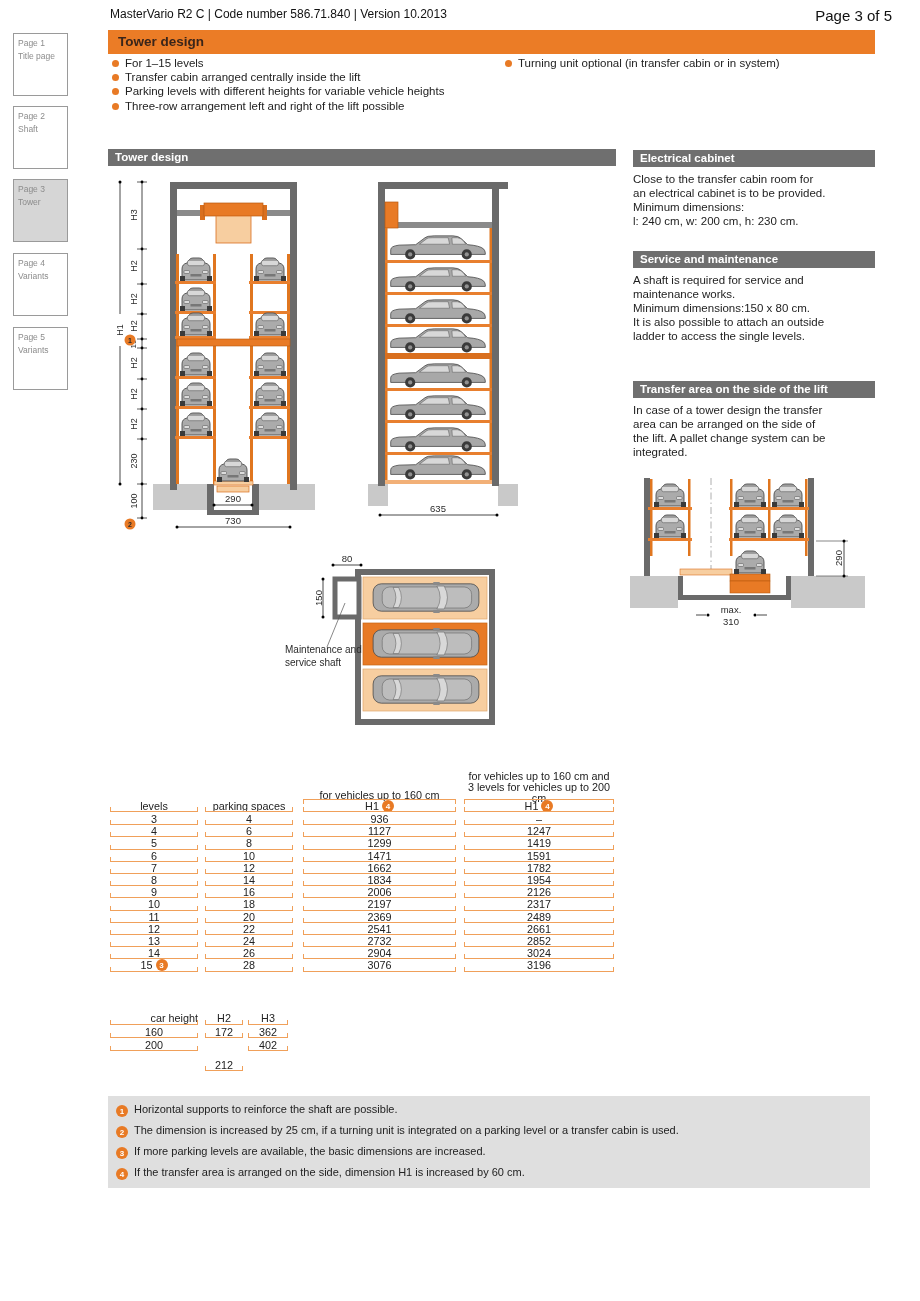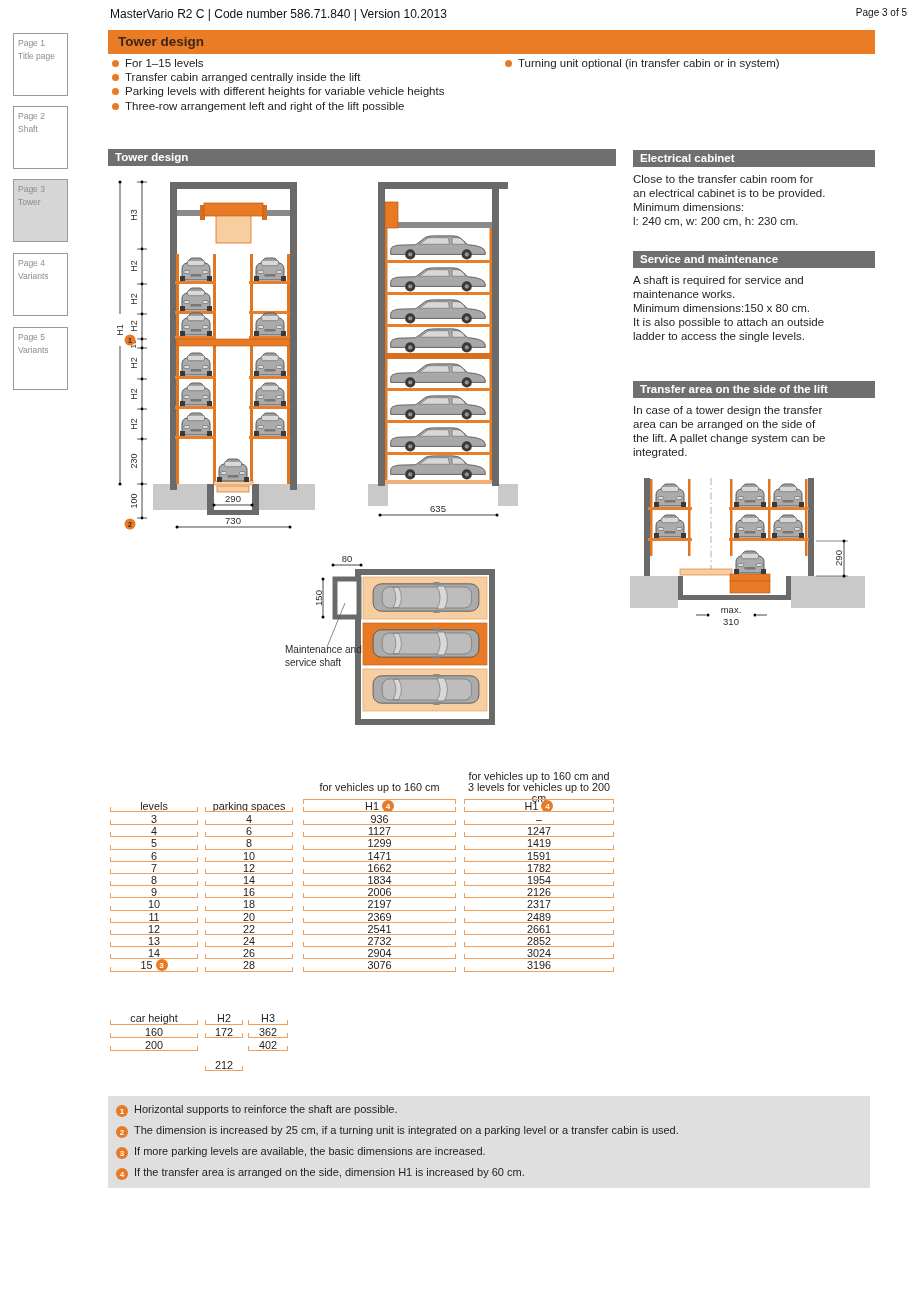--- a/index.html
+++ b/index.html
@@ -6,21 +6,21 @@
     --orange:#E87A25; --orange-dark:#D96F1E; --orange-light:#F7CEA0; --orange-pale:#FAD9B6;
     --tbl:#F0A05A; --bar:#6F6F6F; --wall:#6A6A6A; --ground:#C9C9C9; --fnbg:#DFDFDF;
     --ink:#222; --carbody:#ABABAB; --carline:#4D4D4D;
   }
   *{margin:0;padding:0;box-sizing:border-box;}
   html,body{background:#fff;}
   body{font-family:"Liberation Sans",sans-serif;color:var(--ink);}
   #canvas{position:relative;width:920px;height:1301px;background:#fff;overflow:hidden;}
 
   .hdr-left{position:absolute;left:110px;top:7px;font-size:12px;color:#111;}
-  .hdr-right{position:absolute;right:13px;top:7px;font-size:10px;color:#111;}
+  .hdr-right{position:absolute;right:28px;top:7px;font-size:15px;color:#111;}
 
   .thumb{position:absolute;left:13px;width:55px;height:63px;border:1px solid #9A9A9A;background:#fff;
          font-size:8.5px;color:#8C8C8C;padding:3px 4px;line-height:13px;}
   .thumb.active{background:#D6D6D6;}
 
   .banner{position:absolute;left:108px;top:30px;width:767px;height:24px;background:#EB7C26;
           color:#3A251A;font-weight:bold;font-size:13.5px;line-height:24px;padding-left:10px;}
 
   .graybar{position:absolute;height:17px;background:var(--bar);color:#fff;font-weight:bold;
            font-size:11.5px;line-height:17px;padding-left:7px;}
@@ -435,21 +435,21 @@
         <circle cx="125" cy="150" r="1.5"></circle>
       <line x1="66" y1="150" x2="76" y2="150" class="dline"></line>
       <line x1="127" y1="150" x2="137" y2="150" class="dline"></line>
       <text class="dimtxt" x="101" y="148" text-anchor="middle">max.</text>
       <text class="dimtxt" x="101" y="160" text-anchor="middle">310</text>
     </g>
   </svg>
 
 
   <div id="height-table">
-      <div class="t-hdr" style="left: 193px; top: 12px; width: 153px; text-align: center;">for vehicles up to 160 cm</div>
+      <div class="t-hdr" style="left: 193px; top: 20px; width: 153px; text-align: center;">for vehicles up to 160 cm</div>
       <div class="t-hdr" style="left: 354px; top: 1px; width: 150px;">
         <div>for vehicles up to 160 cm and</div>
         <div>3 levels for vehicles up to 200 cm</div>
       </div>
       <div class="t-row" style="top: 30px; height: 12px;">
         <div class="t-cell bkt" style="left: 0px; width: 88px;">
           <span>levels</span>
         </div>
         <div class="t-cell bkt" style="left: 95px; width: 88px;">
           <span>parking spaces</span>
@@ -642,21 +642,21 @@
         <div class="t-cell bkt" style="left: 193px; width: 153px;">
           <span>3076</span>
         </div>
         <div class="t-cell bkt" style="left: 354px; width: 150px;">
           <span>3196</span>
         </div>
       </div>
     </div>
   <div id="car-table">
       <div class="t-row" style="top: 0px; height: 12.5px;">
-        <div class="t-cell bkt" style="left: 0px; width: 88px;">
+        <div class="t-cell bkt" style="left: 0px; width: 88px; justify-content: flex-end;">
           <span>car height</span>
         </div>
         <div class="t-cell bkt" style="left: 95px; width: 38px;">
           <span>H2</span>
         </div>
         <div class="t-cell bkt" style="left: 138px; width: 40px;">
           <span>H3</span>
         </div>
       </div>
       <div class="t-row" style="top: 13.5px; height: 12.5px;">

